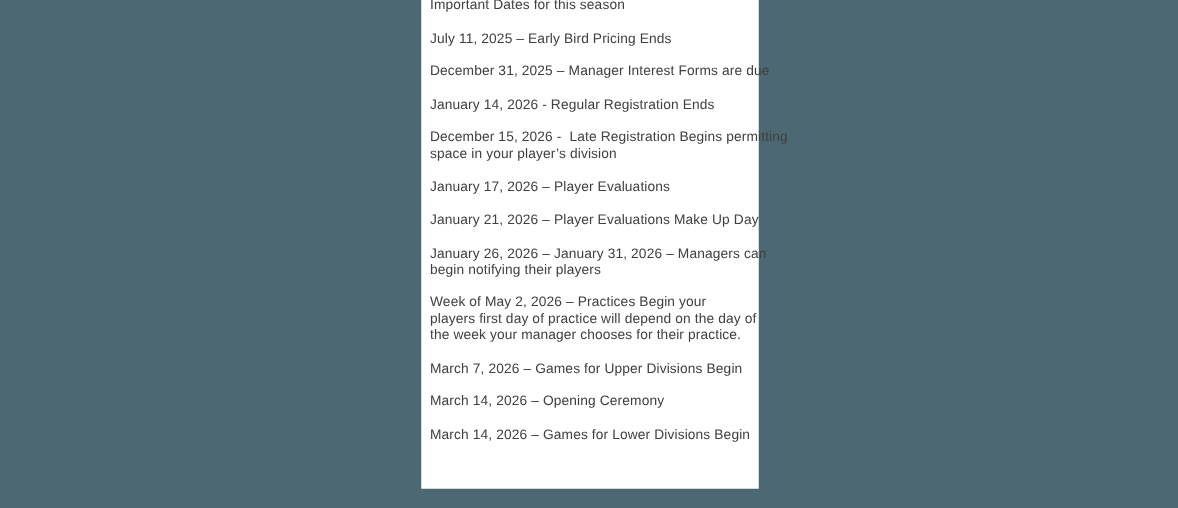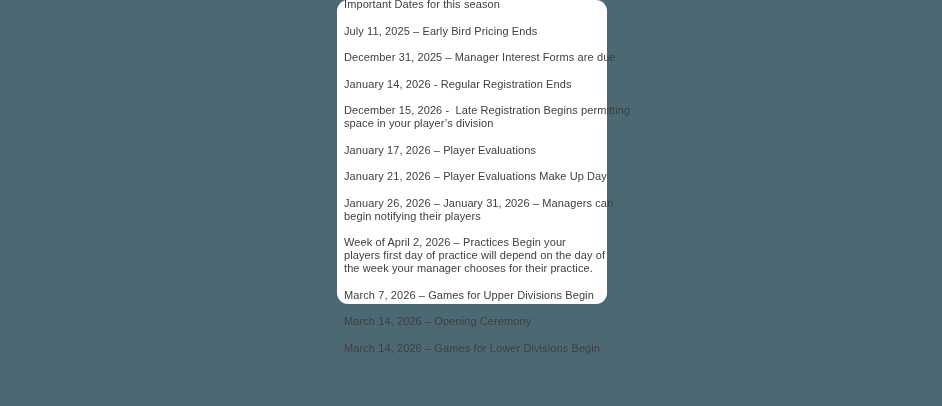--- a/index.html
+++ b/index.html
@@ -16,25 +16,24 @@
   .page {
     position: relative;
     width: 942px;
     height: 406px;
   }
   .content-column {
     position: absolute;
     left: 337px;
     top: 0;
     width: 270px;
-    height: 304px;
+    height: 391px;
     background: var(--content-bg, #ffffff);
     box-sizing: border-box;
     padding: 0 9px 0 7px;
-    border-radius: 11px;
   }
   .para {
     margin: 0 0 13.5px 0;
     font-size: 11px;
     line-height: 13px;
     color: var(--text-color, #404040);
     letter-spacing: 0.1px;
   }
   .para:first-child {
     margin-top: -2px;
@@ -78,21 +77,21 @@
       <div class="line">January 21, 2026 – Player Evaluations Make Up Day</div>
     </div>
 
 
     <div class="para">
       <div class="line">January 26, 2026 – January 31, 2026 – Managers can</div>
       <div class="line">begin notifying their players</div>
     </div>
 
     <div class="para">
-      <div class="line">Week of April 2, 2026 – Practices Begin your</div>
+      <div class="line">Week of May 2, 2026 – Practices Begin your</div>
       <div class="line">players first day of practice will depend on the day of</div>
       <div class="line">the week your manager chooses for their practice.</div>
     </div>
 
     <div class="para">
       <div class="line">March 7, 2026 – Games for Upper Divisions Begin</div>
     </div>
 
     <div class="para">
       <div class="line">March 14, 2026 – Opening Ceremony</div>

